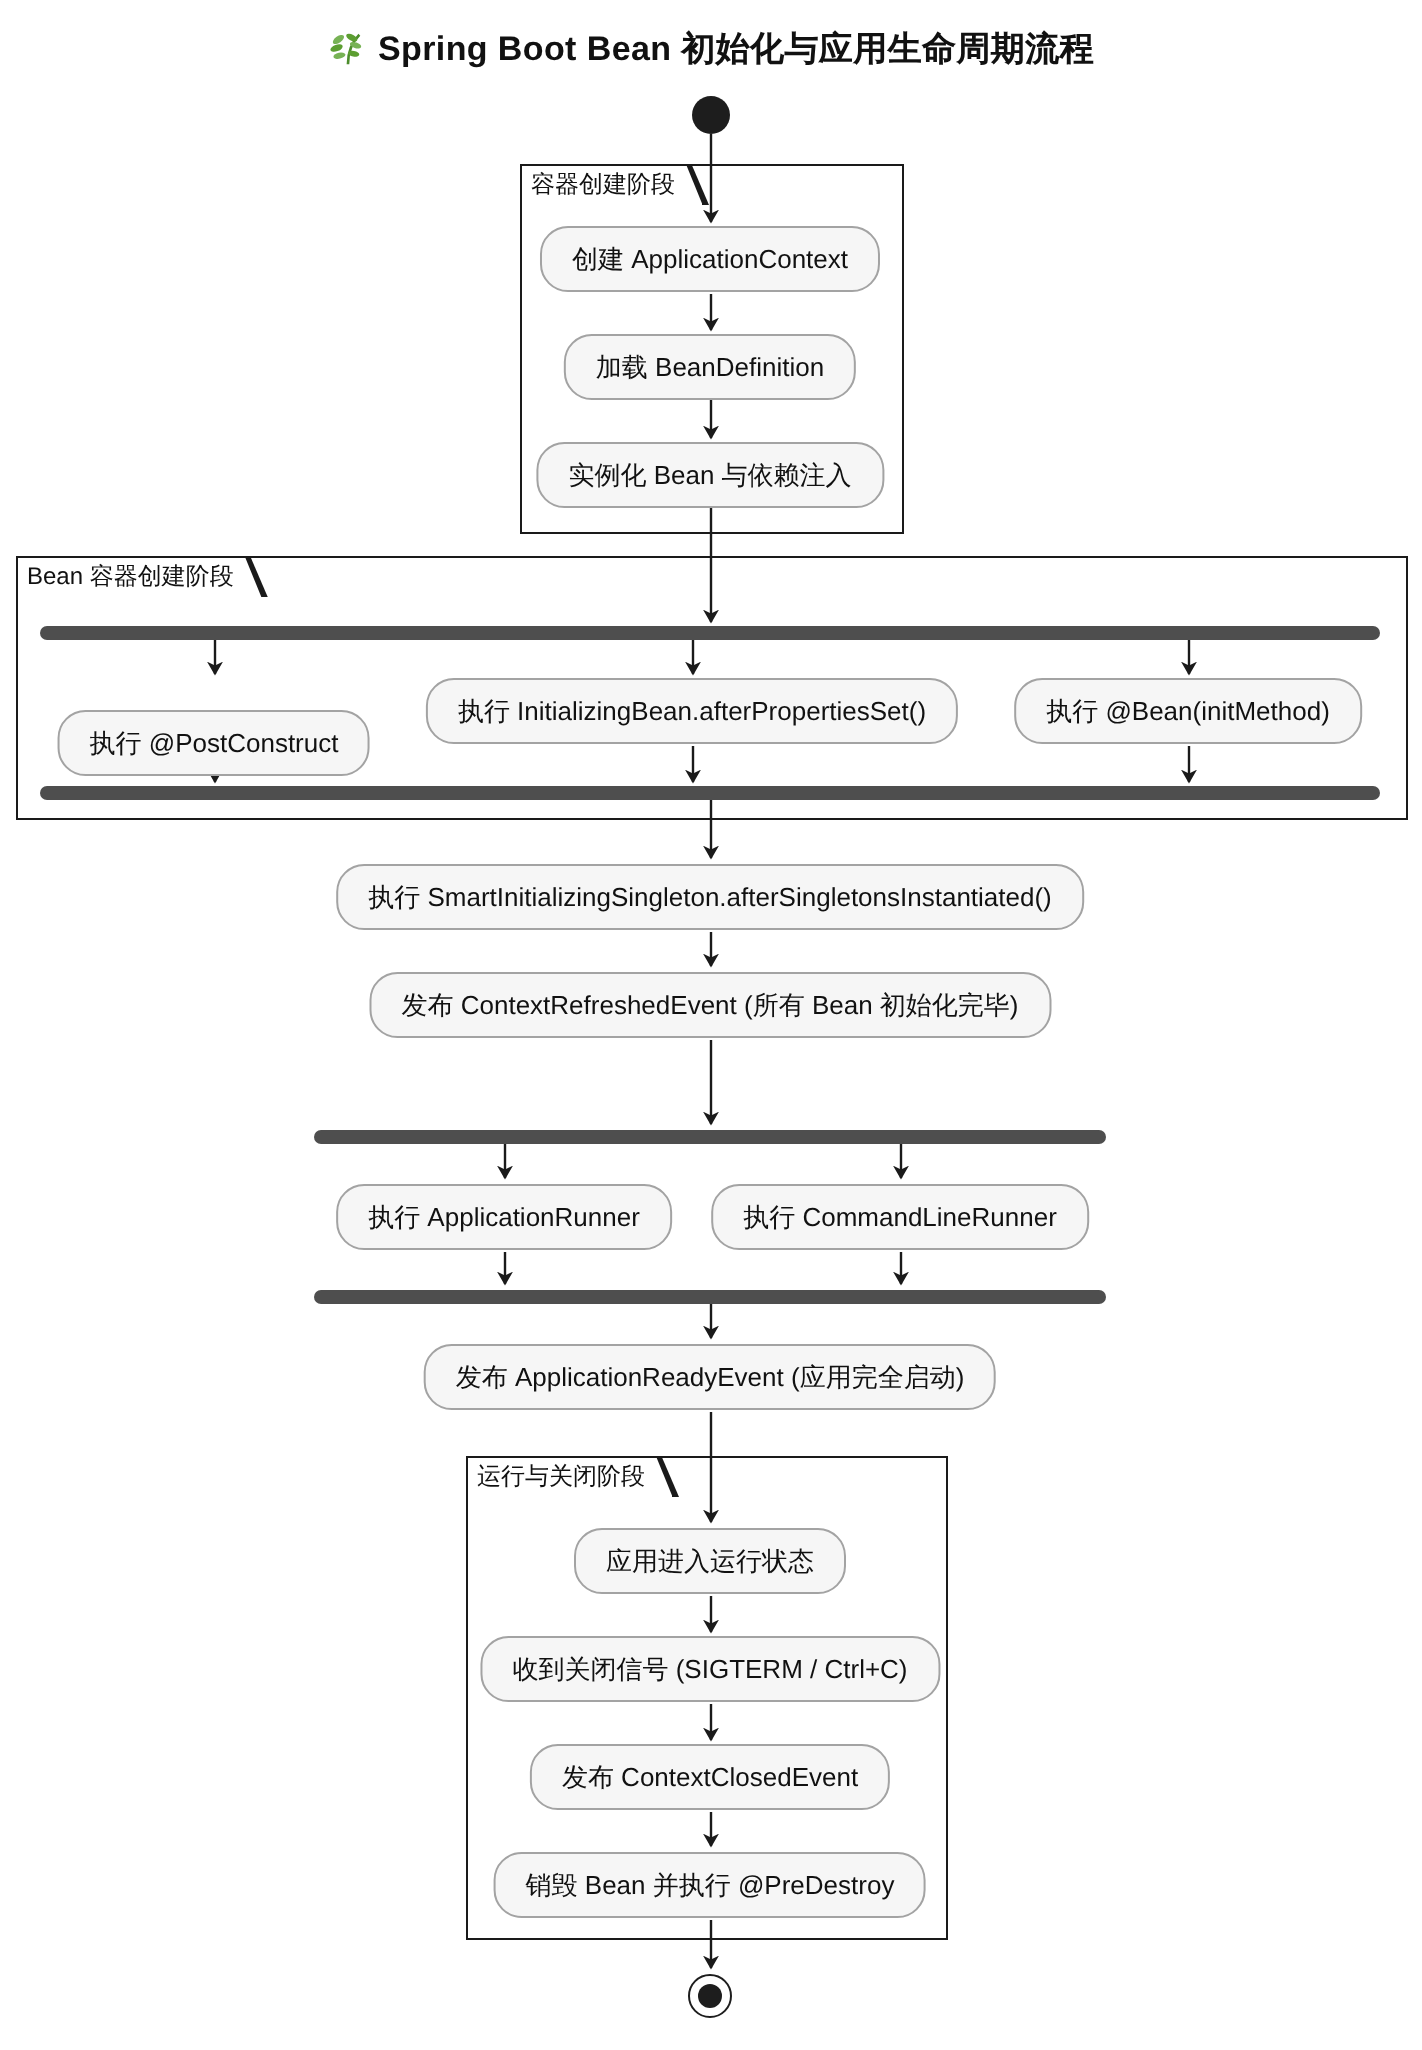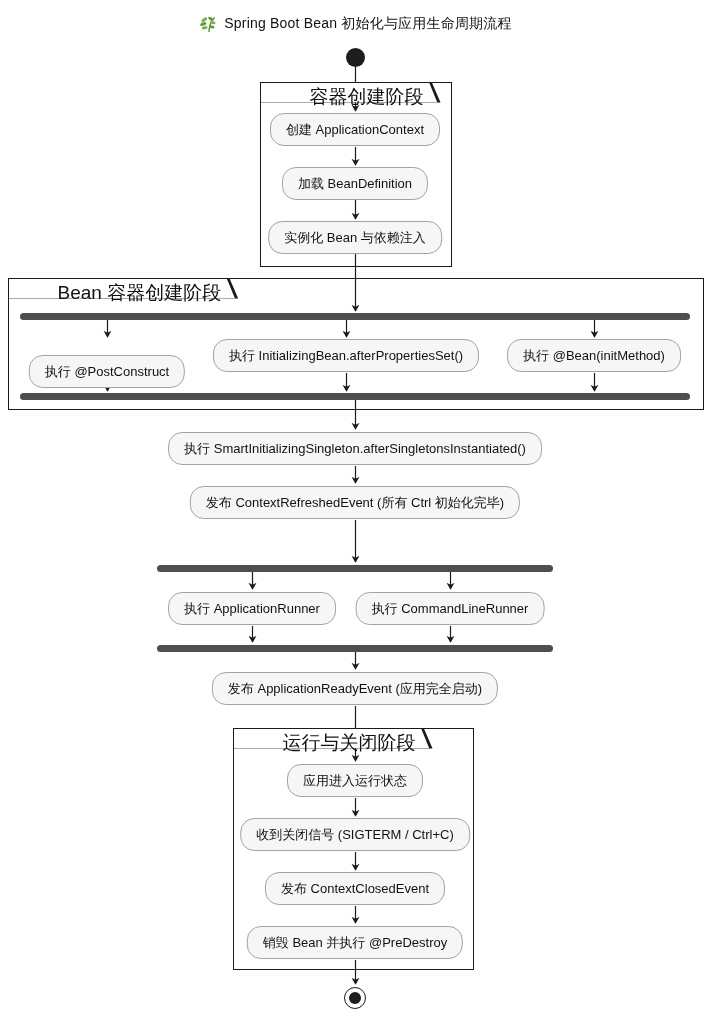--- a/index.html
+++ b/index.html
@@ -6,21 +6,21 @@
   #canvas {
     position:relative; width:711px; height:1025px; background:#ffffff;
     font-family:"Liberation Sans","DejaVu Sans",sans-serif; color:#111;
     overflow:hidden;
   }
   
   .title-row {
     position:absolute; top:13px; left:0; width:711px; height:22px;
     display:flex; align-items:center; justify-content:center; gap:6px;
   }
-  .title-text { font-size:14px; font-weight:normal; letter-spacing:0.2px; }
+  .title-text { font-size:17px; font-weight:bold; letter-spacing:0.2px; }
   .herb { width:19px; height:19px; flex:0 0 auto; }
   
   .start-node {
     position:absolute; left:346px; top:48px; width:19px; height:19px;
     background:#1d1d1d; border-radius:50%;
   }
   .end-node {
     position:absolute; left:344px; top:986.5px; width:20px; height:20px;
     background:#fff; border:1.5px solid #1d1d1d; border-radius:50%;
   }
@@ -29,21 +29,21 @@
     transform:translate(-50%,-50%); background:#1d1d1d; border-radius:50%;
   }
   
   .partition { position:absolute; border:1.5px solid #1a1a1a; background:transparent; }
   .ptab { position:absolute; top:-1.5px; left:-1.5px; height:21px; }
   .ptab-bg { position:absolute; inset:0; background:#1a1a1a;
     clip-path:polygon(0 0, calc(100% - 9px) 0, 100% 100%, 0 100%); }
   .ptab-bg::after { content:""; position:absolute; top:1.4px; left:1.4px; right:3.2px; bottom:0;
     background:#ffffff; clip-path:polygon(0 0, calc(100% - 8px) 0, 100% 100%, 0 100%); }
   .ptab-text { position:relative; display:block; padding:2.5px 17px 0 6px;
-    font-size:19px; white-space:nowrap;margin-left:44px; }
+    font-size:12px; white-space:nowrap; }
   
   .activity {
     position:absolute; height:31px; line-height:31px; padding:0 15px;
     background:#f6f6f6; border:1.1px solid #a3a3a3; border-radius:14px;
     font-size:13px; white-space:nowrap; transform:translateX(-50%); text-align:center;
   }
   
   .sync-bar { position:absolute; height:6.5px; background:#4e4e4e; border-radius:3.5px; }
   
   #connectors { position:absolute; left:0; top:0; pointer-events:none; }
@@ -117,21 +117,21 @@
       <span class="ptab-text">Bean 容器创建阶段</span>
     </div>
   </div>
   <div class="sync-bar" style="left:20px; top:313px; width:670px;"></div>
   <div class="activity" style="left:107px; top:355px;">执行 @PostConstruct</div>
   <div class="activity" style="left:346px; top:339px;">执行 InitializingBean.afterPropertiesSet()</div>
   <div class="activity" style="left:594px; top:339px;">执行 @Bean(initMethod)</div>
   <div class="sync-bar" style="left:20px; top:393px; width:670px;"></div>
 
   <div class="activity" style="left:355px; top:432px;">执行 SmartInitializingSingleton.afterSingletonsInstantiated()</div>
-  <div class="activity" style="left:355px; top:486px;">发布 ContextRefreshedEvent (所有 Ctrl 初始化完毕)</div>
+  <div class="activity" style="left:355px; top:486px;">发布 ContextRefreshedEvent (所有 Bean 初始化完毕)</div>
 
   <div class="sync-bar" style="left:157px; top:565px; width:396px;"></div>
   <div class="activity" style="left:252px; top:592px;">执行 ApplicationRunner</div>
   <div class="activity" style="left:450px; top:592px;">执行 CommandLineRunner</div>
   <div class="sync-bar" style="left:157px; top:645px; width:396px;"></div>
   <div class="activity" style="left:355px; top:672px;">发布 ApplicationReadyEvent (应用完全启动)</div>
 
   <div class="partition" style="left:233px; top:728px; width:239px; height:240px;">
     <div class="ptab">
       <div class="ptab-bg"></div>

